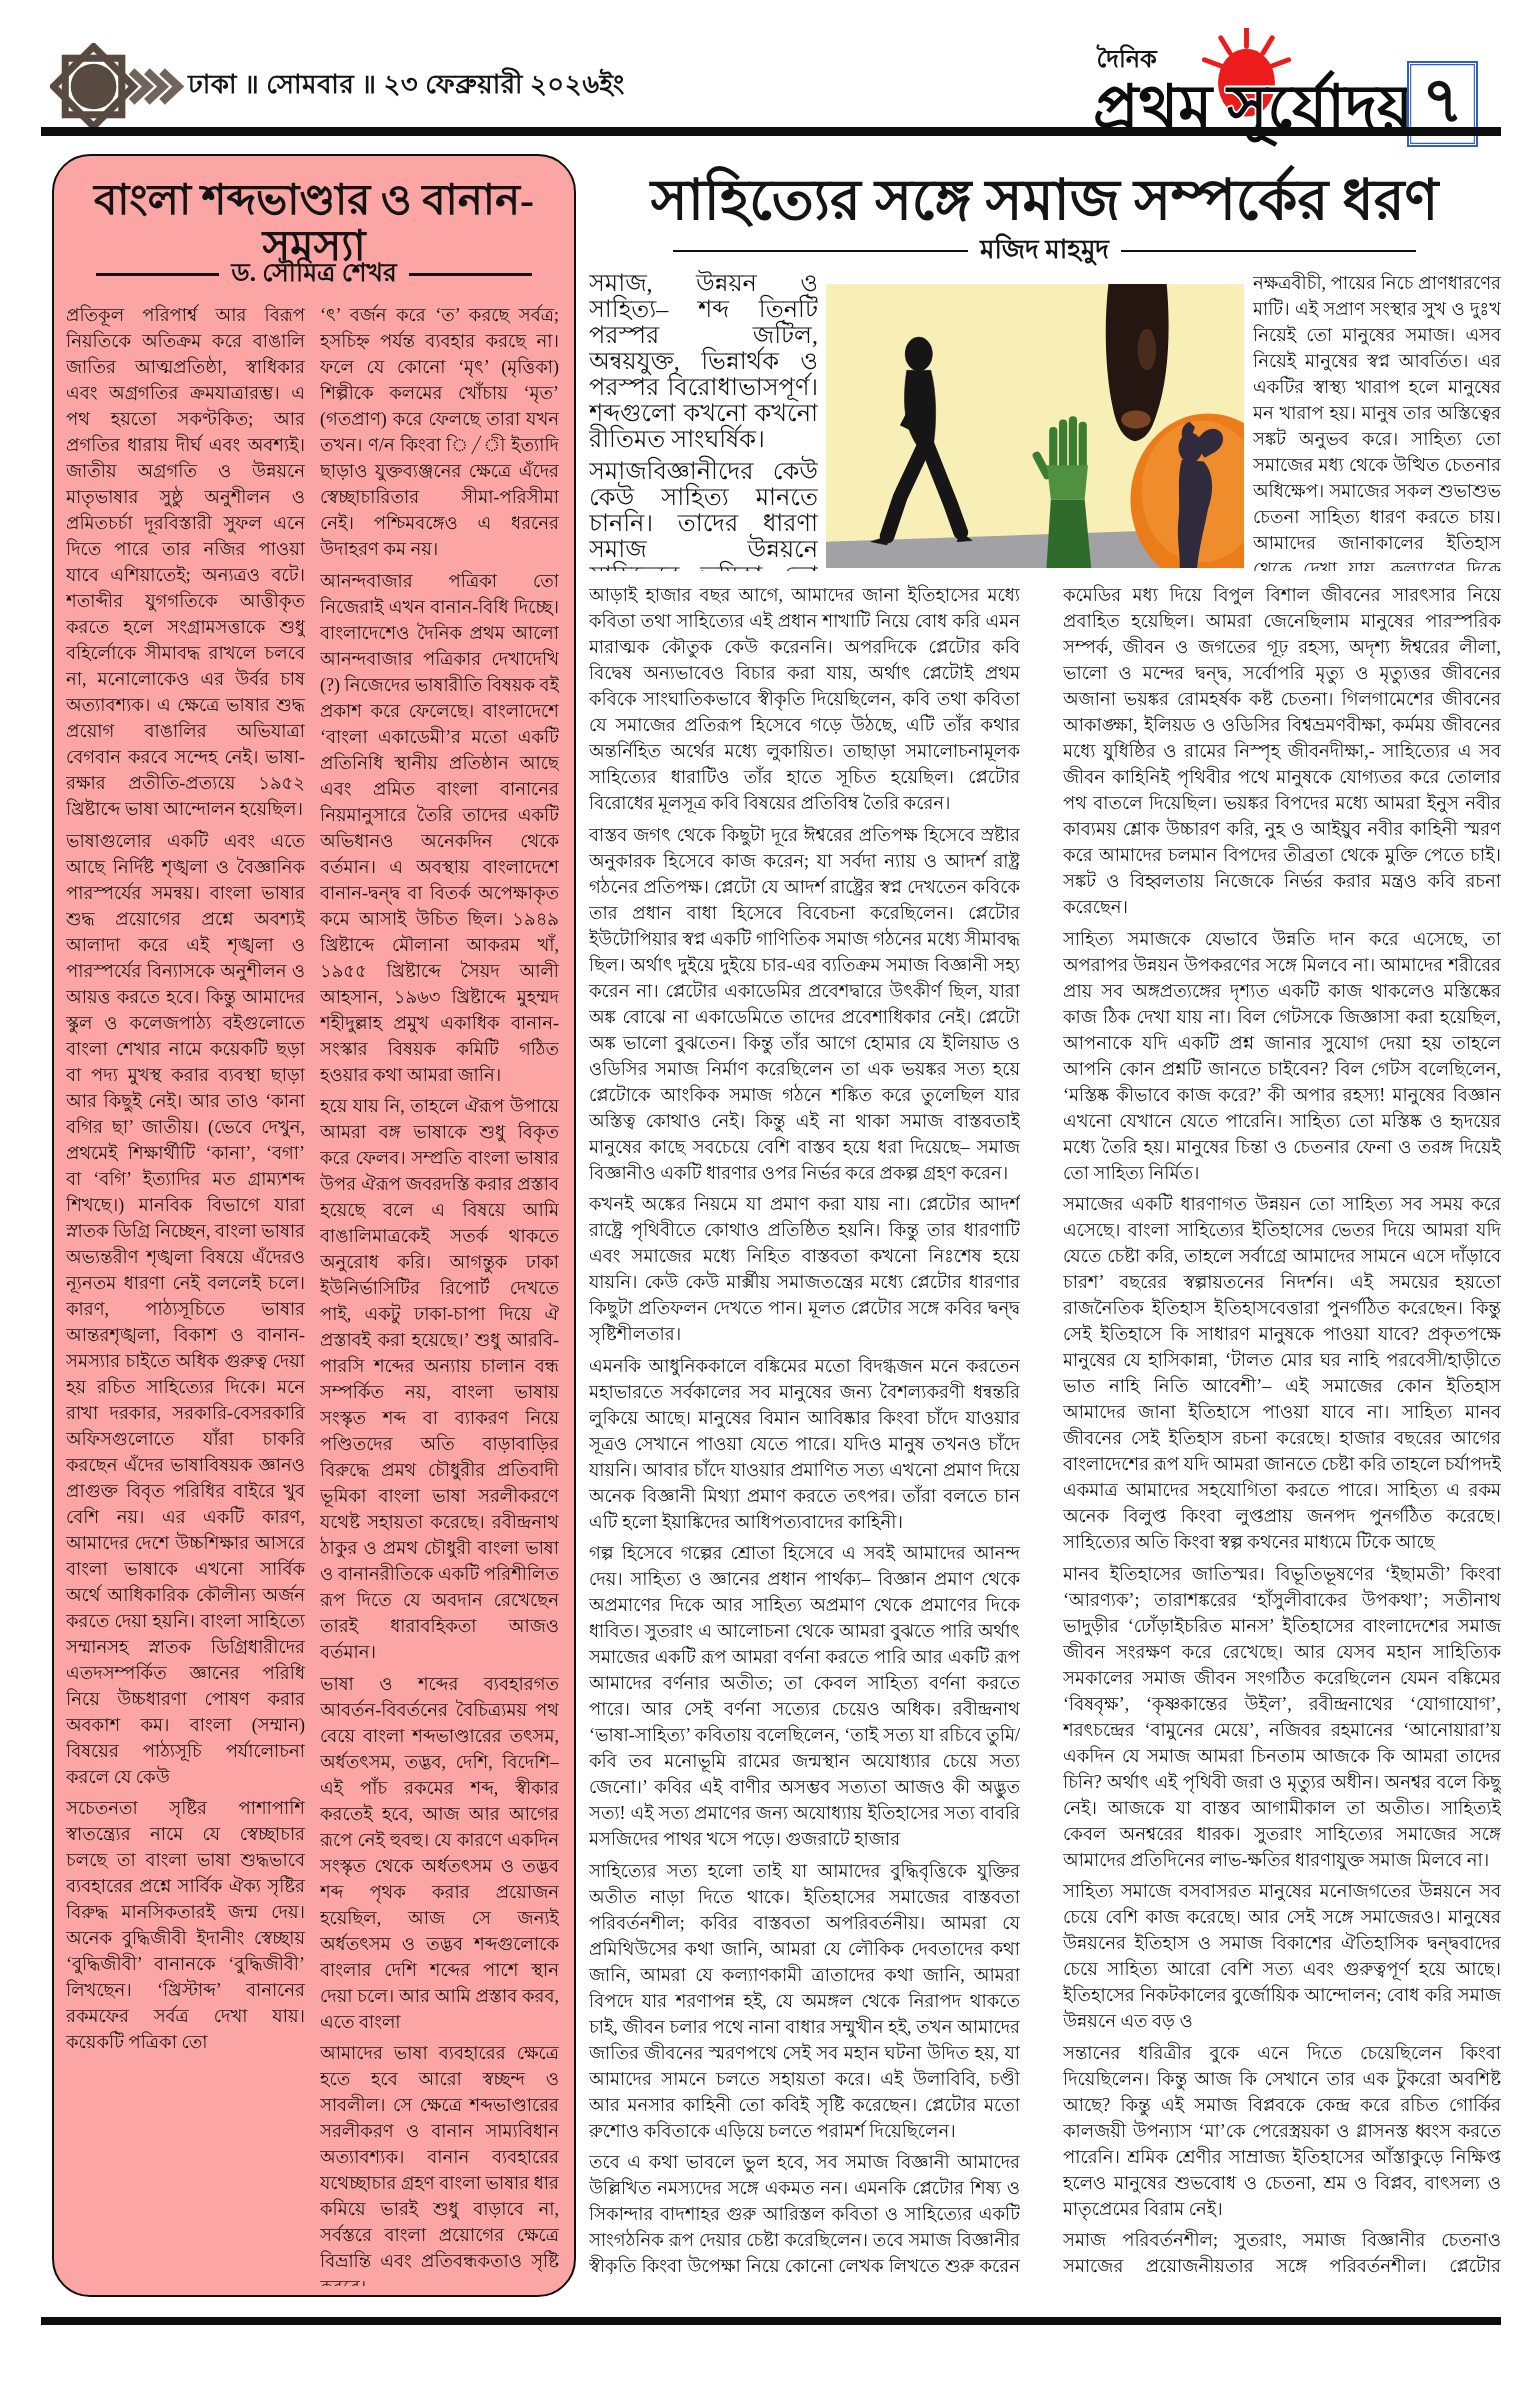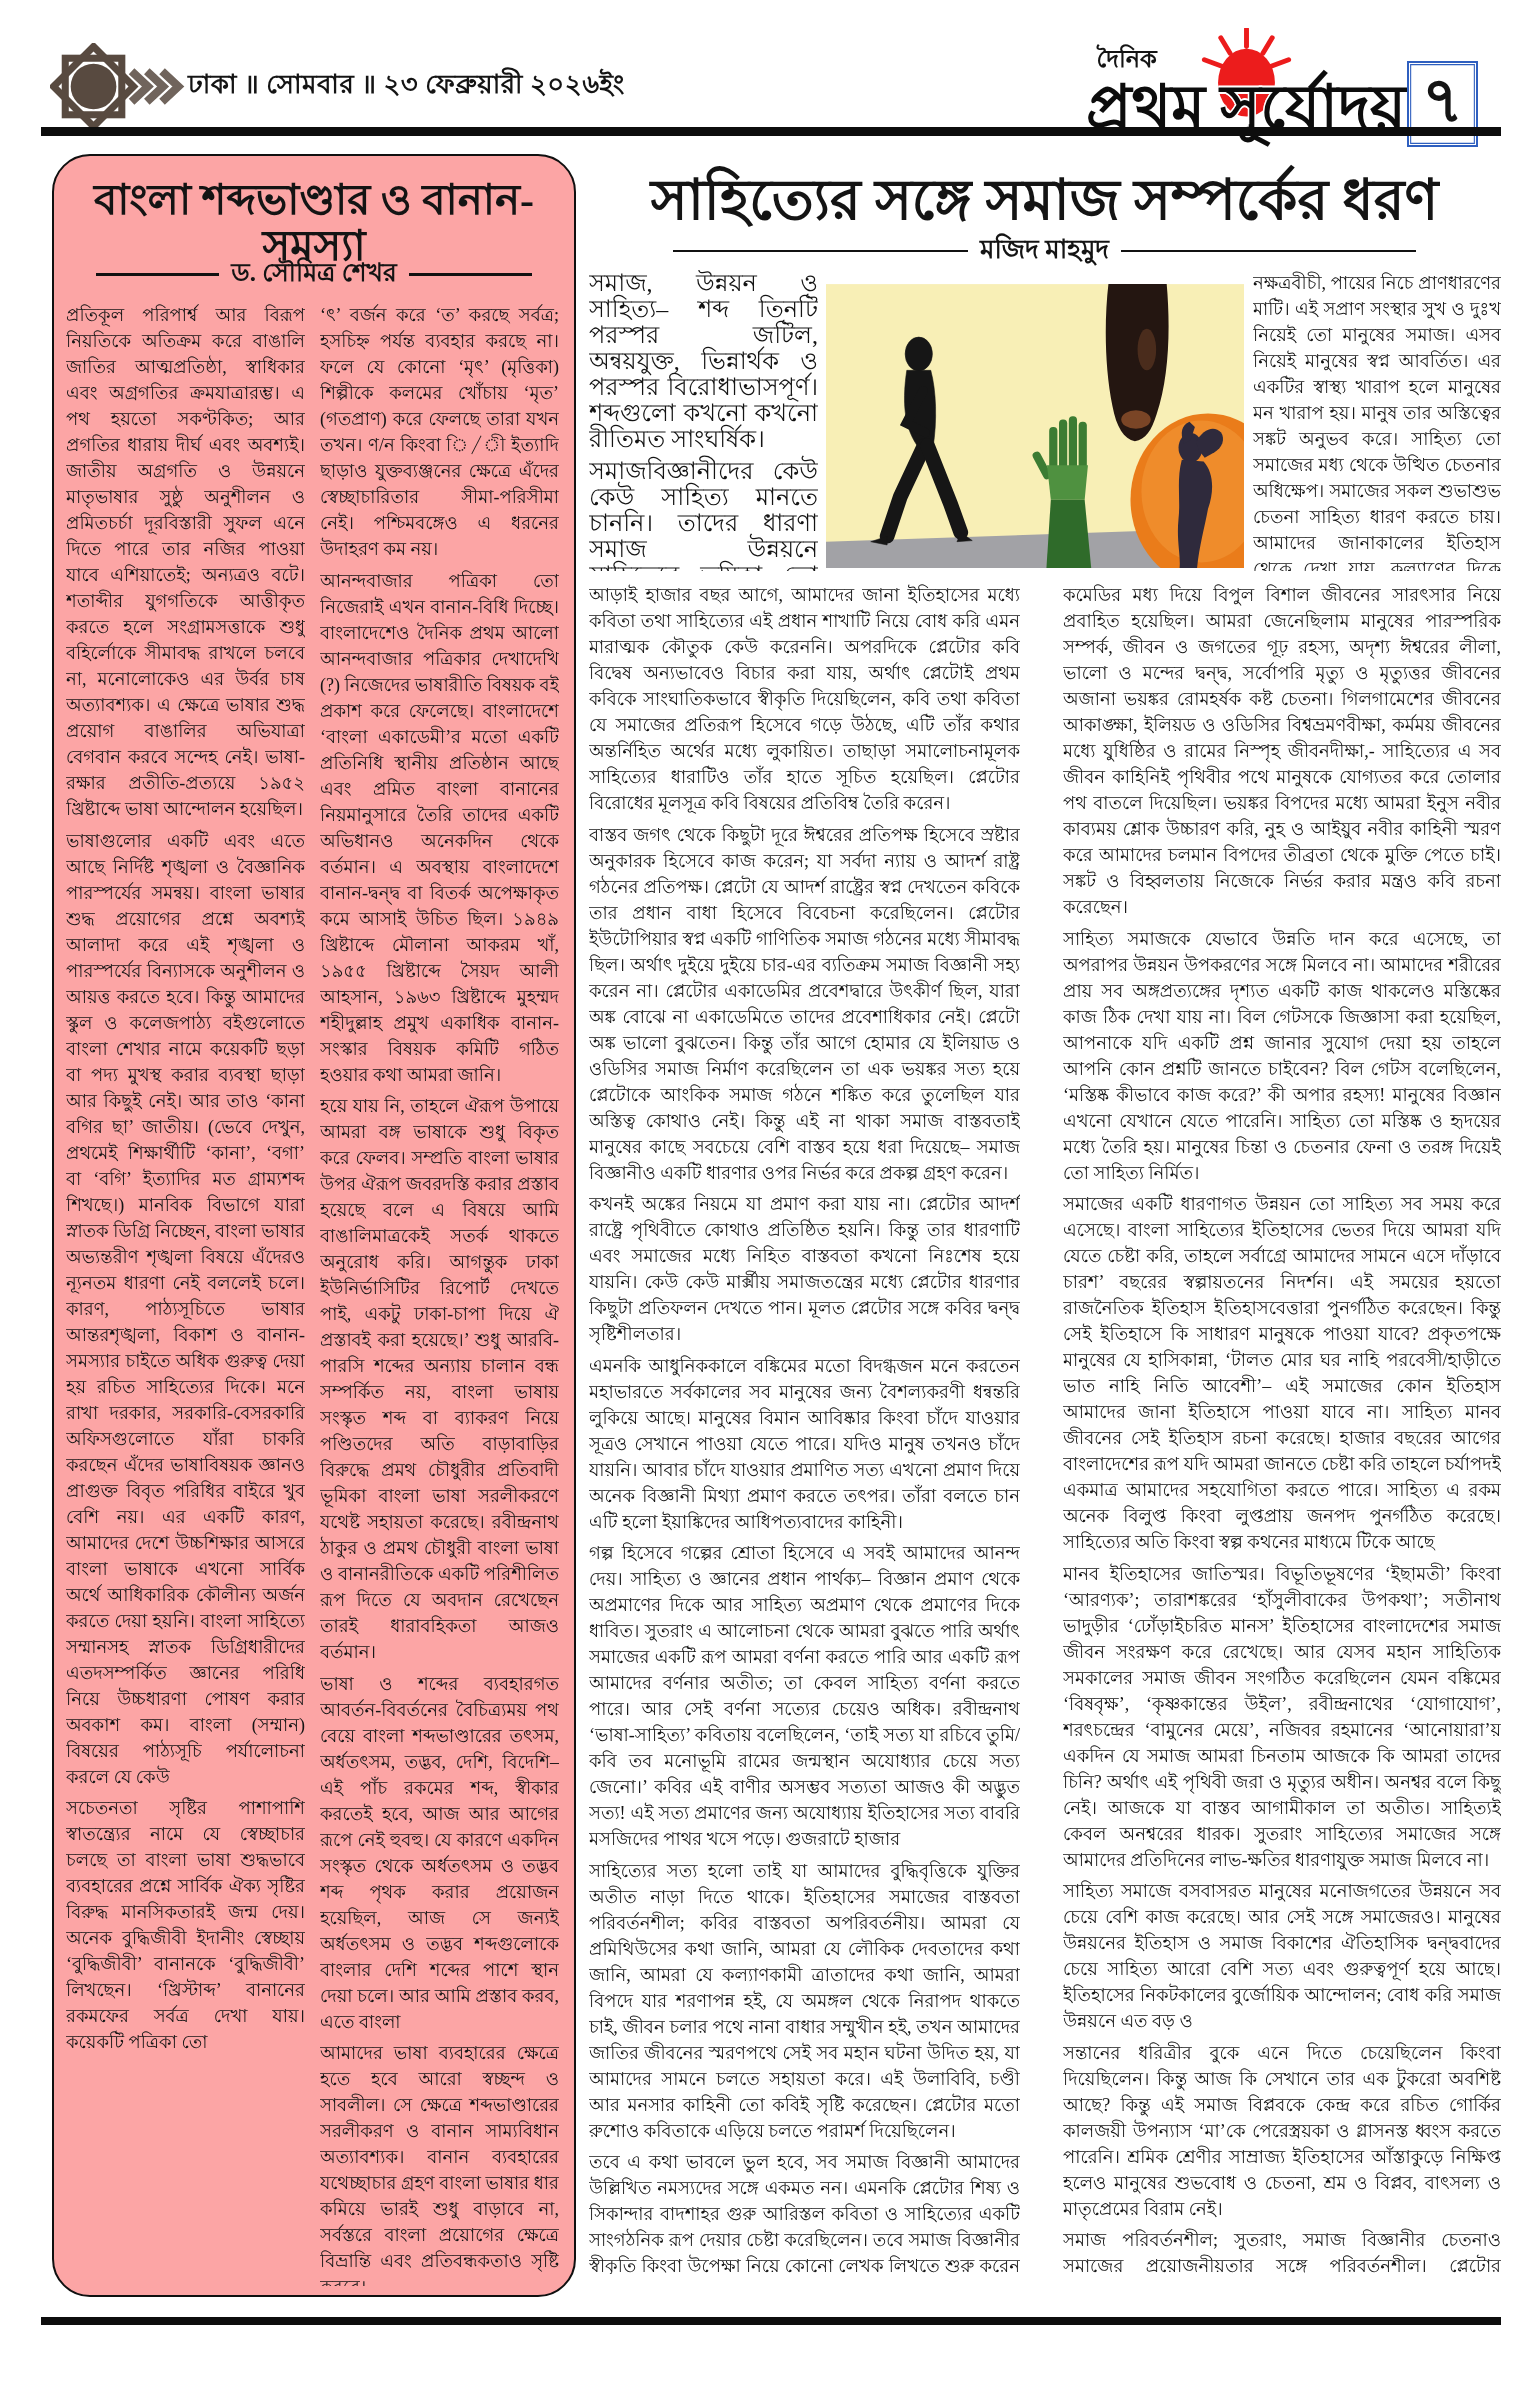--- a/index.html
+++ b/index.html
@@ -5,21 +5,21 @@
   html,body{margin:0;padding:0;background:#e8e8e8;}
   .page{position:relative;width:1528px;height:2401px;background:#ffffff;overflow:hidden;
         font-family:"Liberation Serif","DejaVu Serif",serif;color:#141414;}
   .abs{position:absolute;}
 
   
   .edition{left:188px;top:64px;font-size:26px;font-weight:bold;letter-spacing:0.5px;}
   .section-title{left:611px;top:65px;width:262px;text-align:center;font-size:57px;font-weight:bold;}
   .masthead{left:1083px;top:34px;width:322px;height:98px;}
   .masthead .prefix{position:absolute;left:13.6px;top:5.5px;font-size:24px;font-weight:bold;}
-  .masthead .big{position:absolute;left:2px;top:26px;width:322px;text-align:center;font-size:61px;font-weight:bold;
+  .masthead .big{position:absolute;left:9px;top:26px;width:322px;text-align:center;font-size:61px;font-weight:bold;
     color:#0c0c0c;white-space:nowrap;
     text-shadow:1.6px 0 0 #fff,-1.6px 0 0 #fff,0 1.6px 0 #fff,0 -1.6px 0 #fff,1.1px 1.1px 0 #fff,-1.1px -1.1px 0 #fff,1.1px -1.1px 0 #fff,-1.1px 1.1px 0 #fff;}
   .sun-wrap{position:absolute;left:117px;top:-6.5px;width:93px;height:93px;}
   .pageno-box{left:1407px;top:61px;width:67px;height:82px;border:2.7px solid #2f5fbf;box-shadow:inset 0 0 0 1.1px #ffffff,inset 0 0 0 2.2px #2f5fbf;
     display:flex;align-items:center;justify-content:center;font-size:64px;font-weight:bold;background:#fff;}
   .rule{background:#0d0d0d;}
 
   
   .left-box{left:52px;top:154px;width:520px;height:2139px;border:2.7px solid #101010;border-radius:38px;background:#fca5a5;}
   .left-title{position:absolute;left:11px;right:11px;top:21px;text-align:center;font-size:42px;font-weight:bold;line-height:1.1;}

